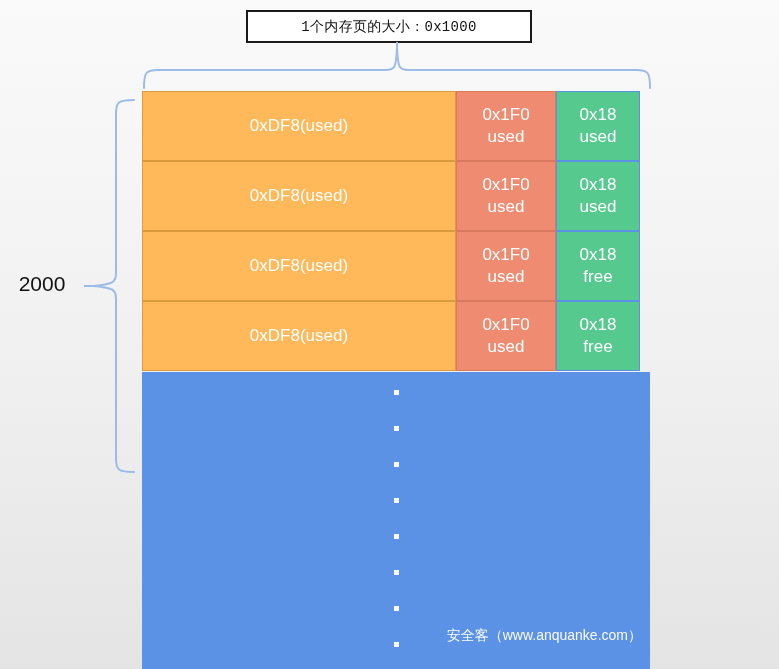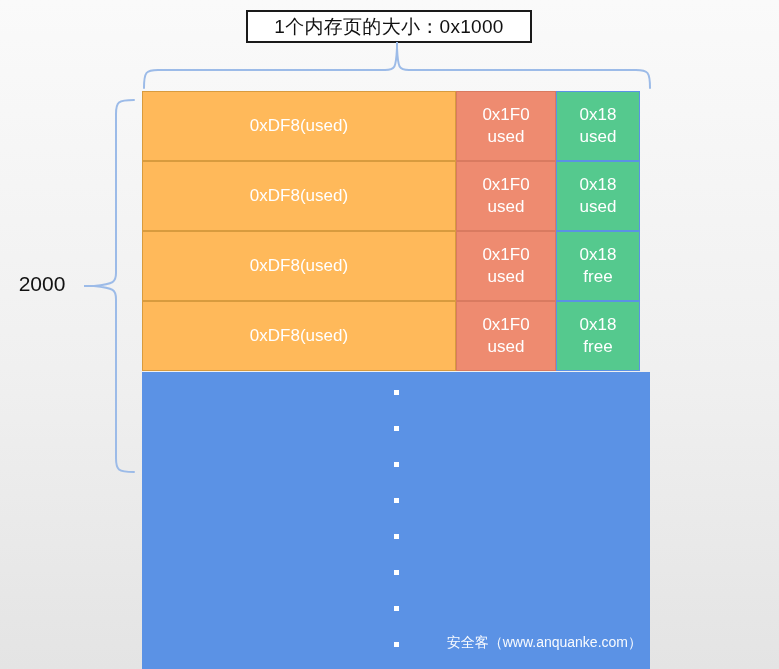--- a/index.html
+++ b/index.html
@@ -29,24 +29,25 @@
     left: 246px; top: 10px;
     width: 286px; height: 33px;
     border: 2px solid #1a1a1a;
     background: #ffffff;
     display: flex;
     align-items: center;
     justify-content: center;
     box-sizing: border-box;
   }
   #title-box .title-text {
-    font-size: 19px;
+    font-size: 14px;
     color: #111111;
     letter-spacing: 0.3px;
     white-space: nowrap;
+    font-family: Liberation Mono, monospace;
   }
 
   
   #top-brace {
     position: absolute;
     left: 138px; top: 42px;
     width: 518px; height: 48px;
   }
   
   #left-brace {
@@ -131,21 +132,21 @@
   #dots .dot {
     position: absolute;
     width: 5px; height: 5px;
     background: #ffffff;
     left: 252px;
   }
 
   
   #watermark {
     position: absolute;
-    right: 8px; bottom: 17px;
+    right: 8px; bottom: 24px;
     font-size: 14px;
     color: #ffffff;
     white-space: nowrap;
     opacity: 0.96;
   }
 </style>
 </head>
 <body>
 
 <div id="canvas">

